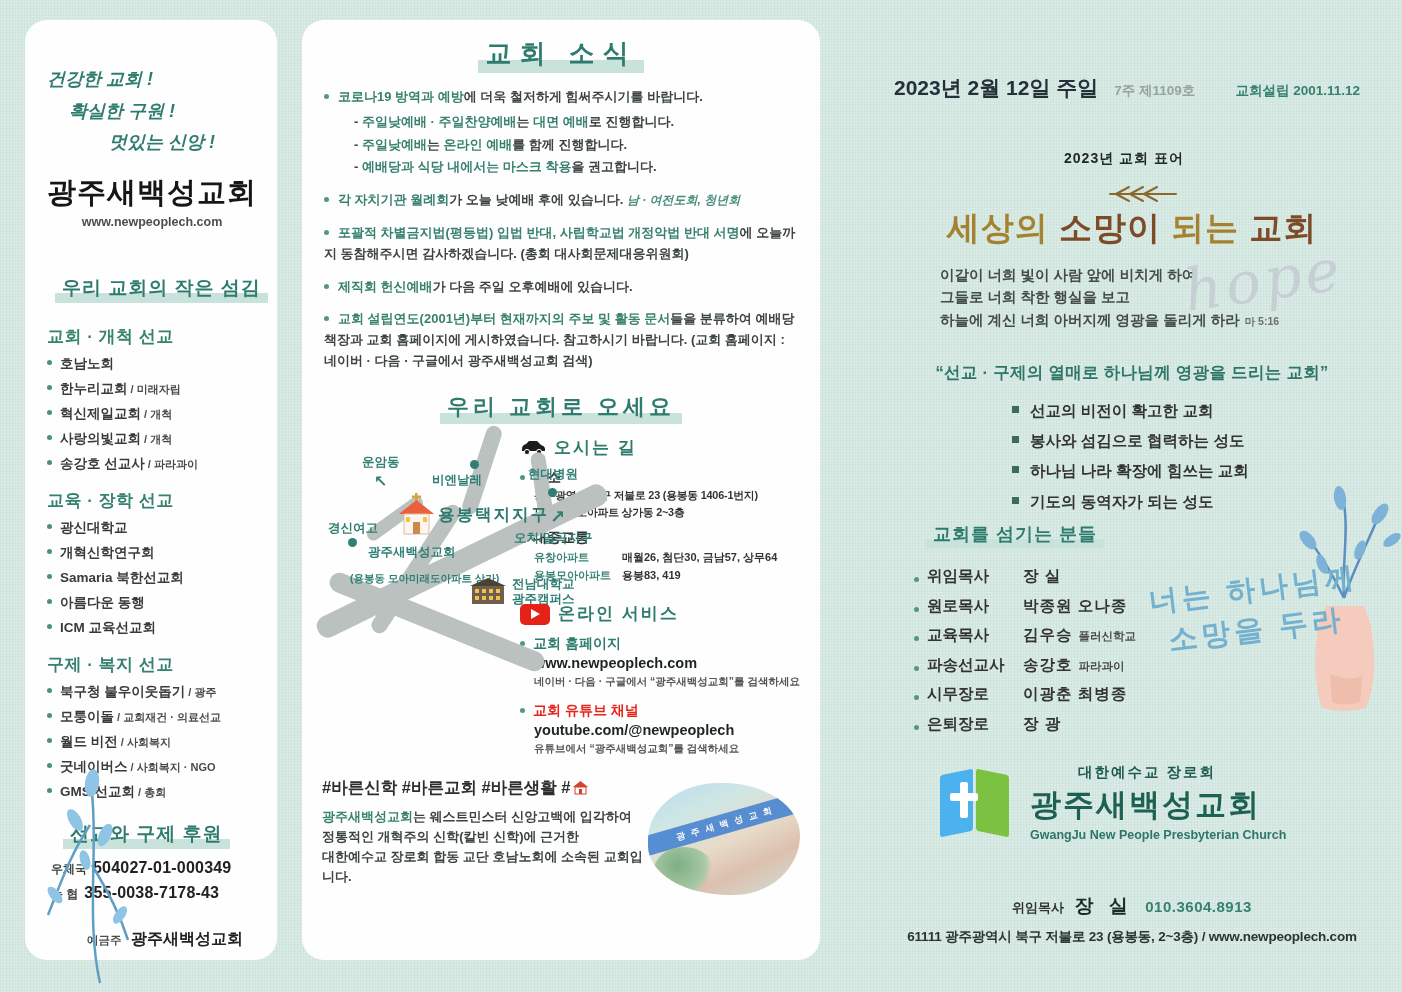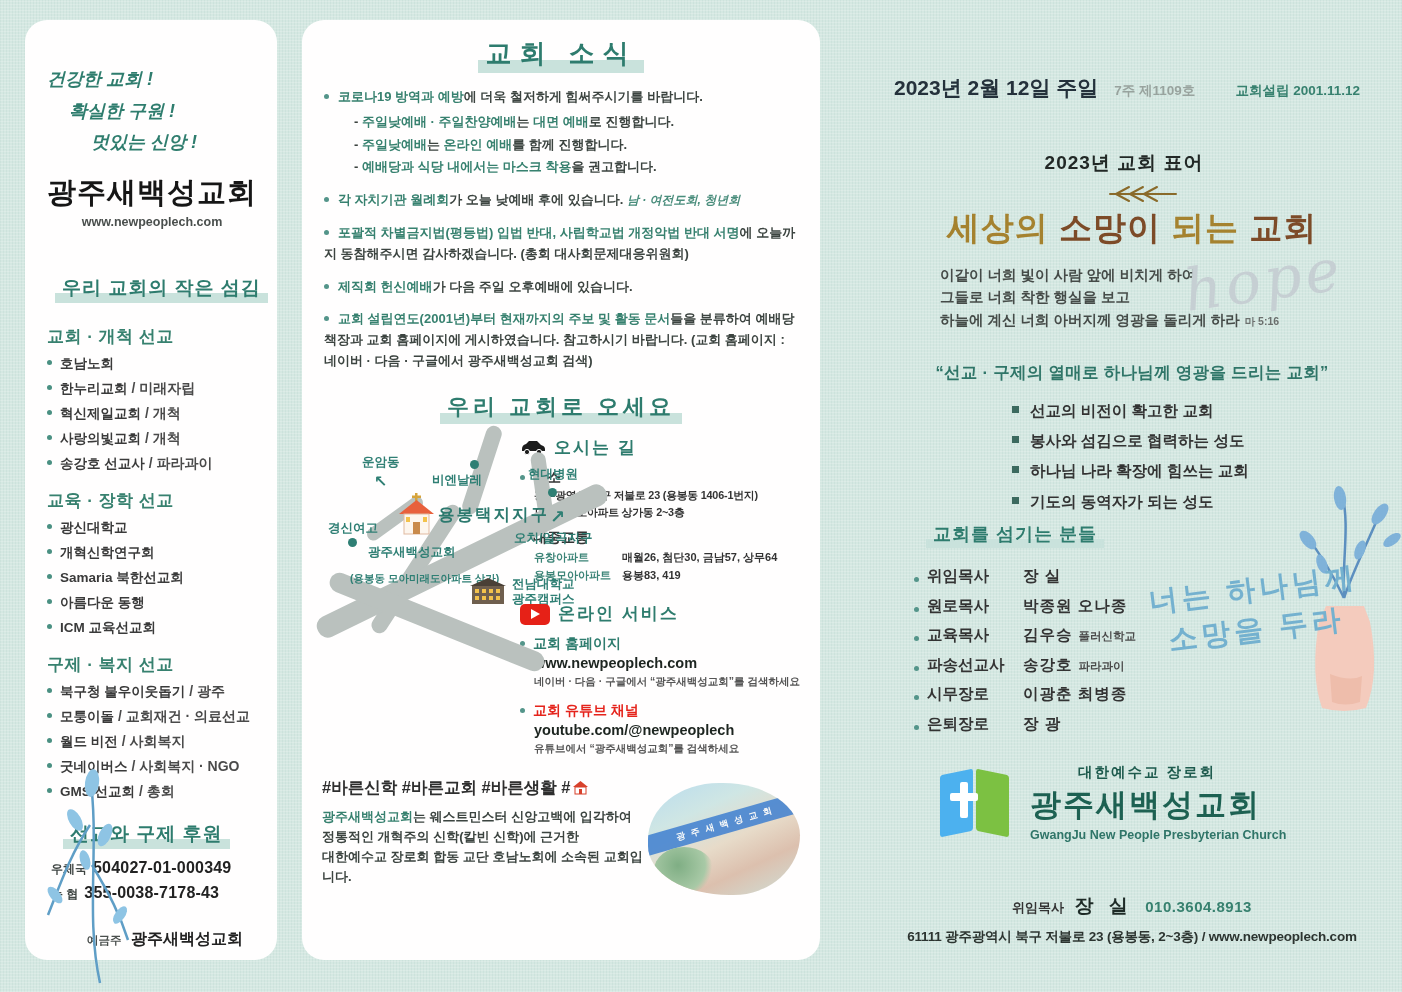--- a/index.html
+++ b/index.html
@@ -12,30 +12,30 @@
     background:
       repeating-linear-gradient(0deg, rgba(255,255,255,.18) 0 1px, transparent 1px 3px),
       repeating-linear-gradient(90deg, rgba(173,205,198,.22) 0 1px, transparent 1px 3px),
       #d5e8e2;
   }
   .card{position:absolute;background:#fffefe;border-radius:22px;box-sizing:border-box;}
 
   
   .left{left:25px;top:20px;width:252px;height:940px;padding:44px 20px 20px 22px;}
   .slogan{color:#2f7d6e;font-weight:800;font-size:18px;line-height:1.75;font-style:italic;white-space:nowrap;}
-  .slogan.s1{margin-left:0;} .slogan.s2{margin-left:22px;} .slogan.s3{margin-left:44px;}
+  .slogan.s1{margin-left:0;} .slogan.s2{margin-left:22px;} .slogan.s3{margin-left:62px;}
   .church-name{font-size:29px;font-weight:900;color:#161616;letter-spacing:1px;margin:14px 0 2px 0;white-space:nowrap;}
   .website{font-size:12.5px;color:#4a4f4d;font-weight:700;text-align:center;width:210px;}
   .hl-title{display:inline-block;font-weight:800;color:#2e7c6e;font-size:19px;letter-spacing:1px;
     background:linear-gradient(to top,#c9e2dc 0 34%,transparent 34%);padding:0 7px 2px 7px;white-space:nowrap;}
   .lt-small-serve{margin:46px 0 6px 8px;}
   .grp-head{color:#37816f;font-weight:800;font-size:17px;margin:16px 0 6px 0;letter-spacing:.5px;}
   .grp-item{font-size:13.5px;color:#3a3a3a;font-weight:700;margin:7px 0;white-space:nowrap;}
   .dot{display:inline-block;width:5px;height:5px;border-radius:50%;background:#4a9082;margin:0 8px 2px 0;vertical-align:middle;}
-  .gi-sub{font-size:14px;color:#4a4a4a;font-weight:600;margin-top:16px;}
+  .gi-sub{font-size:11px;color:#4a4a4a;font-weight:600;margin-top:16px;}
   .support-title{margin:20px 0 10px 16px;}
   .acct-row{margin:6px 0 0 4px;white-space:nowrap;}
   .acct-bank{font-size:12px;color:#3f4543;font-weight:700;margin-right:6px;}
   .acct-num{font-size:16px;color:#222;font-weight:800;letter-spacing:.2px;}
   .holder{margin:26px 0 0 40px;white-space:nowrap;}
   .holder-label{font-size:11.5px;color:#4a4f4d;font-weight:700;margin-right:5px;}
   .holder-name{font-size:16px;color:#222;font-weight:800;}
   .plant-left{position:absolute;left:30px;top:765px;z-index:4;}
 
   
@@ -91,21 +91,21 @@
     transform:rotate(-16deg);color:#fff;font-size:9px;font-weight:800;text-align:center;line-height:20px;letter-spacing:6px;}
   .photo .green{position:absolute;left:6px;bottom:2px;width:60px;height:46px;border-radius:50%;
     background:radial-gradient(circle at 40% 40%, #7fae84 0%, #a8c9a6 60%, transparent 75%);}
 
   
   .right{position:absolute;left:862px;top:0;width:540px;height:776px;}
   .r-header{position:absolute;left:32px;right:42px;top:74px;display:flex;align-items:baseline;}
   .r-date{font-size:21px;font-weight:800;color:#24313b;white-space:nowrap;}
   .r-issue{font-size:13.5px;font-weight:700;color:#98a39e;margin-left:16px;white-space:nowrap;}
   .r-founded{margin-left:auto;font-size:13.5px;font-weight:800;color:#37816f;white-space:nowrap;}
-  .r-motto-title{position:absolute;left:0;right:16px;top:150px;text-align:center;font-size:19px;font-weight:800;color:#20262. 3;color:#222826;letter-spacing:1px;}
+  .r-motto-title{position:absolute;left:0;right:16px;top:150px;text-align:center;font-size:14px;font-weight:800;color:#20262. 3;color:#222826;letter-spacing:1px;}
   .wheat{position:absolute;left:0;right:0;top:184px;text-align:center;}
   .r-motto{position:absolute;left:0;right:0;top:206px;text-align:center;font-size:33px;font-weight:900;letter-spacing:1px;white-space:nowrap;}
   .r-verse{position:absolute;left:78px;top:264px;font-size:14.5px;font-weight:700;color:#454b48;line-height:1.55;}
   .verse-ref{font-size:10.5px;color:#6b6f6d;font-weight:700;margin-left:5px;}
   .hope{position:absolute;left:322px;top:246px;font-family:"DejaVu Serif",serif;font-style:italic;font-size:58px;color:#c6cfd3;transform:rotate(-8deg);letter-spacing:4px;}
   .r-vision{position:absolute;left:0;right:0;top:362px;}
   .v-quote{text-align:center;font-size:16.5px;font-weight:800;color:#2f7568;letter-spacing:.3px;}
   #vision-points{margin:12px 0 0 150px;padding:0;list-style:none;}
   #vision-points li{font-size:15.5px;font-weight:800;color:#333;line-height:1.95;position:relative;padding-left:18px;}
   #vision-points li::before{content:"";position:absolute;left:0;top:10px;width:7px;height:7px;background:#3c6a5f;}

